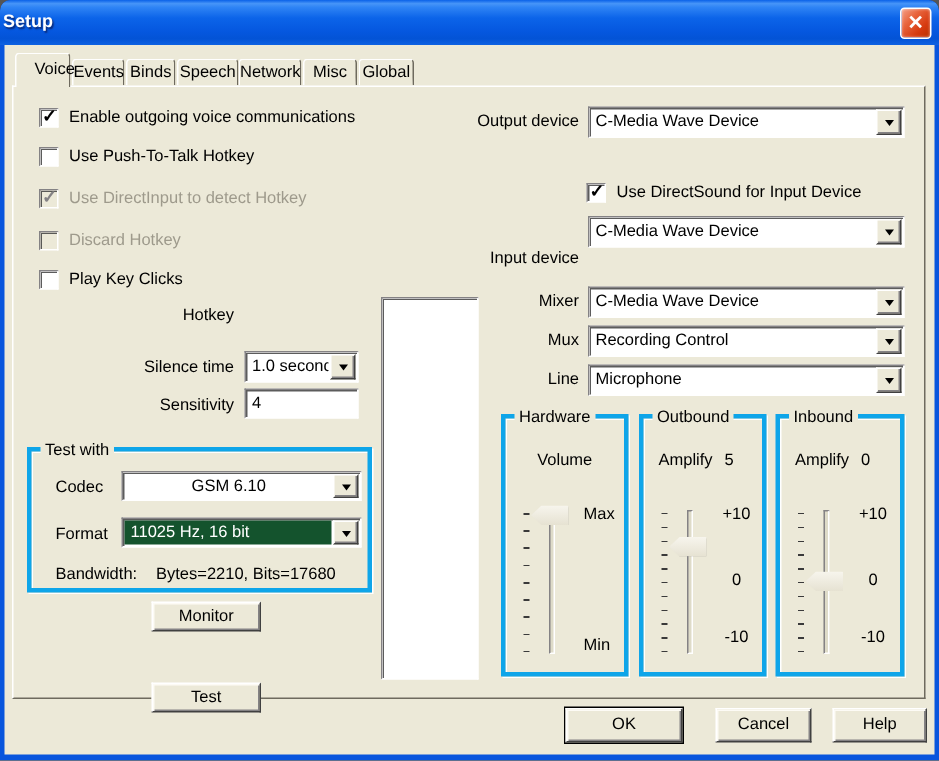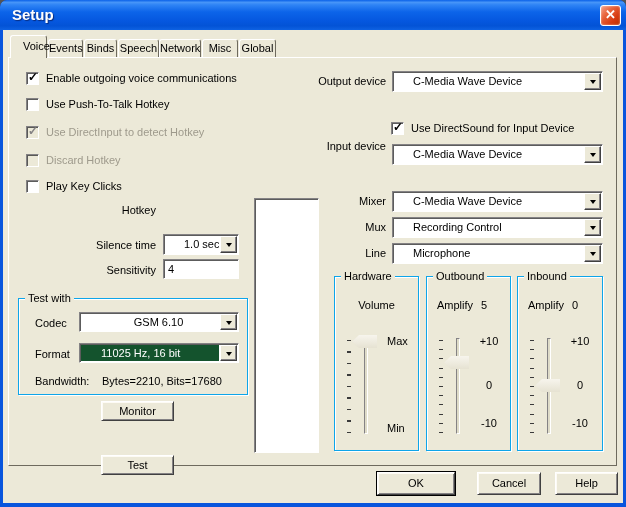--- a/index.html
+++ b/index.html
@@ -8,22 +8,22 @@
     position:relative; width:626px; height:507px; overflow:hidden;
     font-family:"Liberation Sans", sans-serif; font-size:11px; color:#000;
     background:#0855DD; border-radius:7px 7px 0 0;
   }
   .titlebar {
     position:absolute; left:0; top:0; width:626px; height:30px;
     border-radius:7px 7px 0 0;
     background:linear-gradient(to bottom,#0A61E8 0%,#4795F8 8%,#2F84F5 16%,#0C64E9 40%,#0557DF 70%,#0353D6 86%,#0E62E2 100%);
   }
   .title {
-    position:absolute; left:12px; top:0; line-height:29px;
-    color:#fff; font-size:15px; font-weight:bold;
+    position:absolute; left:2px; top:0; line-height:29px;
+    color:#fff; font-size:12px; font-weight:bold;
     text-shadow:1px 1px 1px rgba(9,27,89,.75);
   }
   .close-btn {
     position:absolute; top:5px; right:5px; width:21px; height:21px;
     border:1px solid #fff; border-radius:3px; cursor:default;
     background:linear-gradient(135deg,#F5A088 0%,#E8643C 35%,#D63A10 70%,#B93000 100%);
     color:#fff; font-weight:bold; font-size:13px; line-height:18px; text-align:center;
     box-shadow:inset 0 0 2px rgba(255,255,255,.65);
   }
   .client { position:absolute; left:3px; top:30px; width:620px; height:473px; background:#ECE9D8; }
@@ -39,21 +39,21 @@
   }
   .tab.unsel { top:9px; height:18px; line-height:17px; z-index:1; }
   .tab.sel   { top:5px; height:23px; line-height:21px; z-index:3; }
 
   .sunken { border:1px solid; border-color:#848284 #fff #fff #848284;
             box-shadow:inset 1px 1px 0 rgba(64,64,64,.85); background:#fff; }
   .field { position:absolute; padding:3px 4px; white-space:nowrap; overflow:hidden; }
   .field.disabled { background:#ECE9D8; color:#9e9a8c; }
 
   .combo { position:absolute; display:flex; }
-  .combo-text { flex:1; padding:3px 2px 0 20px; white-space:nowrap; overflow:hidden; }
+  .combo-text { flex:1; padding:3px 2px 0 4px; white-space:nowrap; overflow:hidden; }
   .combo-text.hl { background:#14532d; color:#fff; margin:1px 0 1px 1px; padding-top:2px; }
   .combo-btn {
     flex:0 0 17px; margin:1px; background:#ECE9D8;
     border:1px solid; border-color:#fff #404040 #404040 #fff;
     box-shadow:inset -1px -1px 0 #848284;
     display:flex; align-items:center; justify-content:center;
   }
   .arr { width:0; height:0; border:3px solid transparent; border-top:4px solid #000; margin-top:4px; }
 
   .btn {
@@ -69,21 +69,21 @@
         border:1px solid; border-color:#848284 #fff #fff #848284;
         box-shadow:inset 1px 1px 0 rgba(64,64,64,.85); }
   .cb .ck { position:absolute; left:1px; top:-3px; font-size:12px; font-weight:bold; color:#000; }
   .cb.disabled { background:#ECE9D8; }
   .cb.disabled .ck { color:#848284; }
   .cb-row.disabled .cb-label { color:#9e9a8c; }
 
   .lbl { position:absolute; white-space:nowrap; }
   .lbl.r { text-align:right; }
 
-  .groupbox { position:absolute; border:1px solid #0ea5e9;
+  .groupbox { position:absolute; border:3px solid #0ea5e9;
               box-shadow:inset 1px 1px 0 #fff, 1px 1px 0 #fff; }
   .gb-title { position:absolute; top:-7px; left:6px; background:#ECE9D8; padding:0 3px; line-height:13px; white-space:nowrap; }
 
   .listbox { position:absolute; }
 
   .track { position:absolute; width:4px; background:#dedbc8;
            border:1px solid; border-color:#848284 #fff #fff #848284; }
   .ticks { position:absolute; width:4px; }
   .ticks.t9  { background:repeating-linear-gradient(to bottom,#3a3a3a 0,#3a3a3a 1px,transparent 1px,transparent 11.5px); }
   .ticks.t11 { background:repeating-linear-gradient(to bottom,#3a3a3a 0,#3a3a3a 1px,transparent 1px,transparent 9.2px); }
@@ -184,21 +184,21 @@
           </div>
       </div>
 
       <div class="cb-row" style="left:382px;top:63px;">
         <span class="cb">
             <span class="ck">✓</span>
           </span>
         <span class="cb-label">Use DirectSound for Input Device</span>
       </div>
 
-      <div class="lbl r" style="left:277px;top:82px;width:100px;">Input device</div>
+      <div class="lbl r" style="left:277px;top:108px;width:100px;">Input device</div>
       <div class="combo sunken" style="left:383px;top:86px;width:211px;height:21px;">
         <div class="combo-text">C-Media Wave Device</div>
         <div class="combo-btn">
             <span class="arr"></span>
           </div>
       </div>
 
       <div class="lbl r" style="left:277px;top:137px;width:100px;">Mixer</div>
       <div class="combo sunken" style="left:383px;top:133px;width:211px;height:21px;">
         <div class="combo-text">C-Media Wave Device</div>

